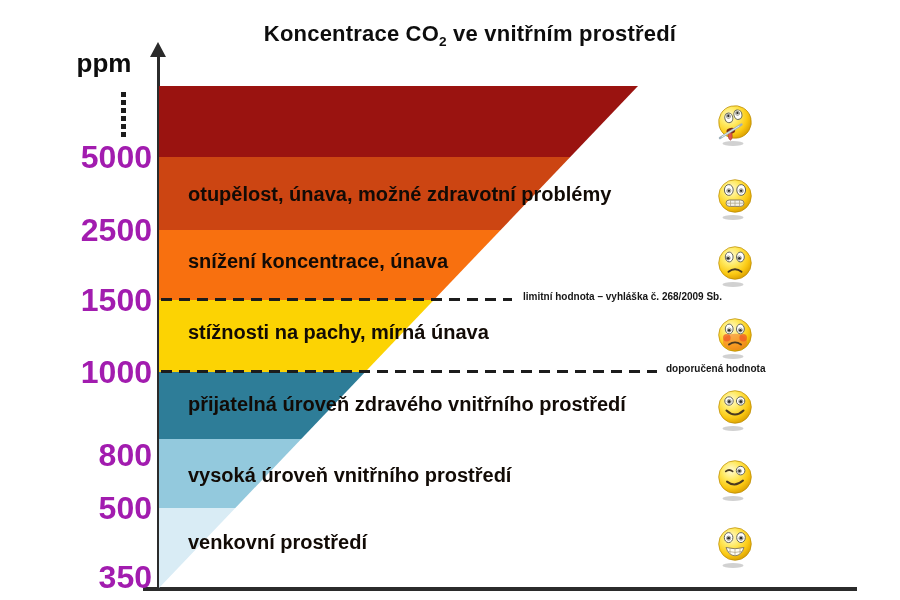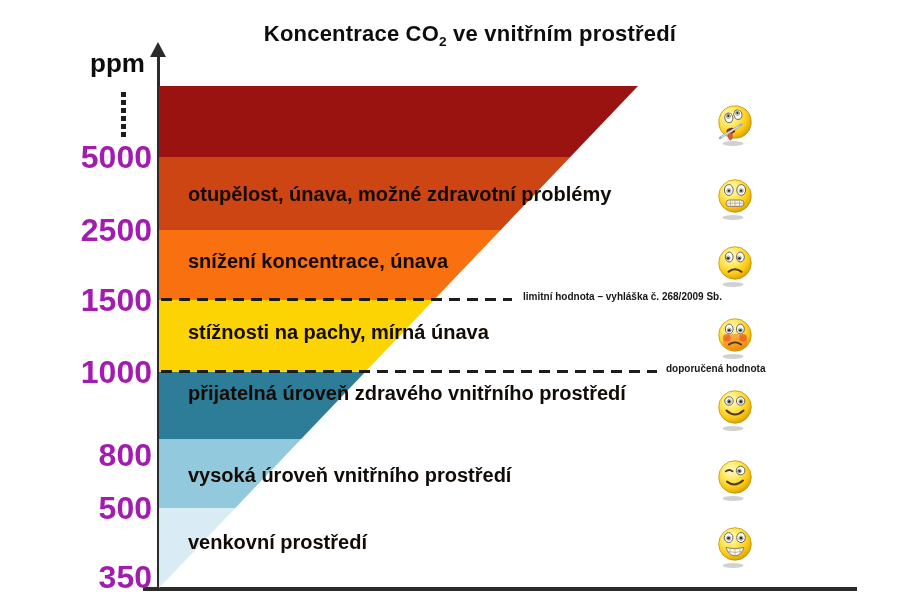--- a/index.html
+++ b/index.html
@@ -9,39 +9,39 @@
   .title{position:absolute;left:150px;top:13px;width:640px;text-align:center;
          font-size:22px;font-weight:700;color:#0d0d0d;letter-spacing:0.2px;margin-top:8px;}
   .title sub{font-size:0.62em;font-weight:700;}
   
   .axis-v{position:absolute;left:157px;top:48px;width:3px;height:542px;background:#2b2b2b;}
   .axis-arrow{position:absolute;left:150px;top:42px;width:0;height:0;
               border-left:8px solid transparent;border-right:8px solid transparent;
               border-bottom:15px solid #2b2b2b;}
   .axis-h{position:absolute;left:143px;top:587px;width:714px;height:4px;background:#2b2b2b;}
   
-  .yunit{position:absolute;left:49px;top:48px;width:96px;text-align:right;
+  .yunit{position:absolute;left:56px;top:48px;width:96px;text-align:center;
          font-size:26px;font-weight:700;color:#0d0d0d;}
   .dots{position:absolute;left:121px;top:92px;display:flex;flex-direction:column;gap:3px;}
   .dots i{width:5px;height:5px;background:#1c1c1c;display:block;}
   
   .tri{position:absolute;left:159px;top:86px;width:479px;height:502px;
        clip-path:polygon(0 0,100% 0,0 100%);}
   .band{width:100%;}
   .b0{height:71px;} .b1{height:73px;} .b2{height:70px;} .b3{height:72px;}
   .b4{height:67px;} .b5{height:69px;} .b6{height:80px;}
   
   .tick{position:absolute;left:56px;width:96px;text-align:right;height:30px;line-height:30px;
         font-size:32px;font-weight:700;color:#a21caf;}
   .t0{top:142px;} .t1{top:215px;} .t2{top:285px;} .t3{top:357px;}
   .t4{top:409px;margin-top:31px;} .t5{top:493px;} .t6{top:562px;}
   
   .blabel{position:absolute;left:188px;white-space:nowrap;font-size:20px;font-weight:700;color:#120b06;}
   .l0{top:109px;} .l1{top:183px;} .l2{top:250px;} .l3{top:321px;}
-  .l4{top:382px;} .l5{top:464px;} .l6{top:531px;}
+  .l4{top:393px;} .l5{top:464px;} .l6{top:531px;}
   
   .dash{position:absolute;height:3px;
         background:repeating-linear-gradient(90deg,#1c1c1c 0 11px,transparent 11px 18px);}
   .dash-limit{left:161px;top:298px;width:351px;}
   .dash-recommended{left:161px;top:370px;width:496px;}
   .ann{position:absolute;font-size:10px;font-weight:700;color:#161616;white-space:nowrap;}
   .a-limit{left:523px;top:291px;}
   .a-recommended{left:666px;top:363px;}
   
   .emoji{position:absolute;left:715px;width:40px;height:46px;}

